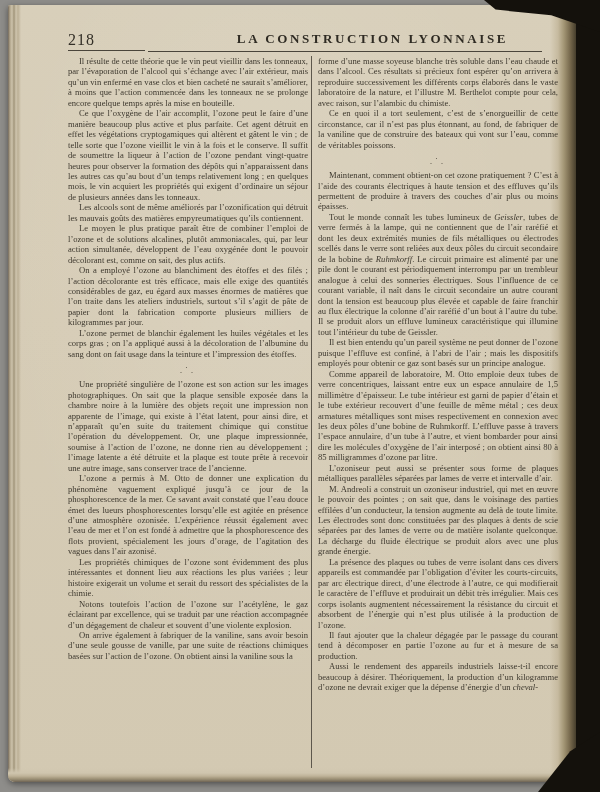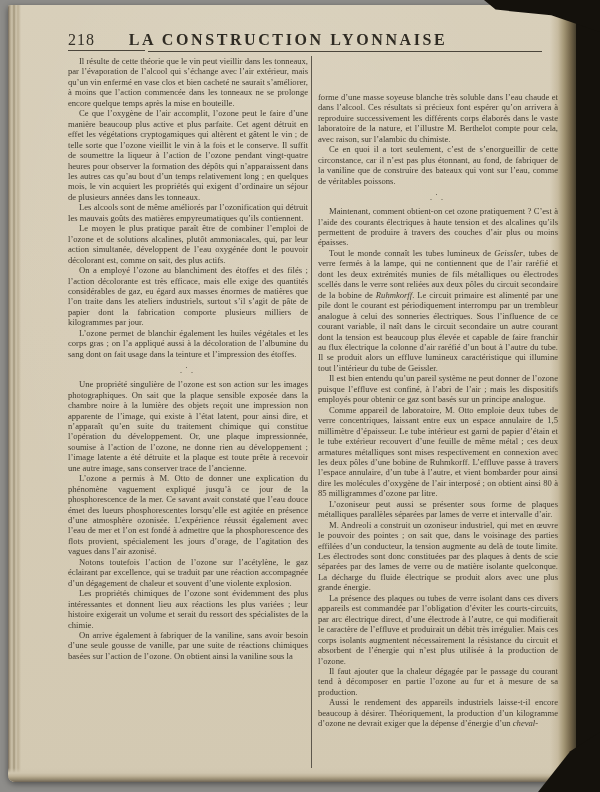--- a/index.html
+++ b/index.html
@@ -42,34 +42,34 @@
   .corner-bottomright-black{
     position:absolute;left:538px;top:732px;width:62px;height:60px;background:#14110c;
     clip-path:polygon(100% 0,100% 100%,0 100%,52% 32%);
   }
   
   .pageno{
     position:absolute;left:60px;top:26px;
     font-size:16px;letter-spacing:1px;color:#332f27;
   }
   .masthead{
-    position:absolute;left:60px;top:26px;width:440px;text-align:center;
-    font-size:16px;font-weight:bold;letter-spacing:2.6px;color:#2f2b23;
+    position:absolute;left:60px;top:26px;width:440px;text-align:right;
+    font-size:13px;font-weight:bold;letter-spacing:2.6px;color:#2f2b23;
     white-space:nowrap;
   }
   .rule-a{position:absolute;left:60px;top:45px;width:77px;height:1px;background:#4a453b;}
   .rule-b{position:absolute;left:140px;top:46px;width:394px;height:1px;background:#4a453b;}
   
   .col{
     position:absolute;top:51px;width:240px;
     font-size:8.6px;line-height:10.45px;color:#3d382e;
     text-align:justify;hyphens:auto;
   }
   .col-left{left:60px;}
-  .col-right{left:310px;margin-top:36px;}
+  .col-right{left:310px;}
   .divider{position:absolute;left:303px;top:51px;width:1px;height:712px;background:#5d574c;}
   .para{margin:0;text-indent:11px;}
   .para.noindent{text-indent:0;}
   .asterism{
     text-align:center;margin:6px 0 5px;color:#3d382e;
     font-size:9px;line-height:4.5px;letter-spacing:3px;text-indent:0;
   }
 </style>
 </head>
 <body>
@@ -87,30 +87,30 @@
   <div class="col col-left">
       <p class="para">Il résulte de cette théorie que le vin peut vieillir dans les tonneaux, par l’évaporation de l’alcool qui s’échange avec l’air extérieur, mais qu’un vin enfermé en vase clos et bien cacheté ne saurait s’améliorer, à moins que l’action commencée dans les tonneaux ne se prolonge encore quelque temps après la mise en bouteille.</p>
       <p class="para">Ce que l’oxygène de l’air accomplit, l’ozone peut le faire d’une manière beaucoup plus active et plus parfaite. Cet agent détruit en effet les végétations cryptogamiques qui altèrent et gâtent le vin ; de telle sorte que l’ozone vieillit le vin à la fois et le conserve. Il suffit de soumettre la liqueur à l’action de l’ozone pendant vingt-quatre heures pour observer la formation des dépôts qui n’apparaissent dans les autres cas qu’au bout d’un temps relativement long ; en quelques mois, le vin acquiert les propriétés qui exigent d’ordinaire un séjour de plusieurs années dans les tonneaux.</p>
       <p class="para">Les alcools sont de même améliorés par l’ozonification qui détruit les mauvais goûts des matières empyreumatiques qu’ils contiennent.</p>
       <p class="para">Le moyen le plus pratique paraît être de combiner l’emploi de l’ozone et de solutions alcalines, plutôt ammoniacales, qui, par leur action simultanée, développent de l’eau oxygénée dont le pouvoir décolorant est, comme on sait, des plus actifs.</p>
       <p class="para">On a employé l’ozone au blanchiment des étoffes et des filés ; l’action décolorante est très efficace, mais elle exige des quantités considérables de gaz, eu égard aux masses énormes de matières que l’on traite dans les ateliers industriels, surtout s’il s’agit de pâte de papier dont la fabrication comporte plusieurs milliers de kilogrammes par jour.</p>
       <p class="para">L’ozone permet de blanchir également les huiles végétales et les corps gras ; on l’a appliqué aussi à la décoloration de l’albumine du sang dont on fait usage dans la teinture et l’impression des étoffes.</p>
       <div class="asterism"><span>·</span><br><span>· ·</span></div>
       <p class="para">Une propriété singulière de l’ozone est son action sur les images photographiques. On sait que la plaque sensible exposée dans la chambre noire à la lumière des objets reçoit une impression non apparente de l’image, qui existe à l’état latent, pour ainsi dire, et n’apparaît qu’en suite du traitement chimique qui constitue l’opération du développement. Or, une plaque impressionnée, soumise à l’action de l’ozone, ne donne rien au développement ; l’image latente a été détruite et la plaque est toute prête à recevoir une autre image, sans conserver trace de l’ancienne.</p>
       <p class="para">L’ozone a permis à M. Otto de donner une explication du phénomène vaguement expliqué jusqu’à ce jour de la phosphorescence de la mer. Ce savant avait constaté que l’eau douce émet des lueurs phosphorescentes lorsqu’elle est agitée en présence d’une atmosphère ozonisée. L’expérience réussit également avec l’eau de mer et l’on est fondé à admettre que la phosphorescence des flots provient, spécialement les jours d’orage, de l’agitation des vagues dans l’air azonisé.</p>
+      <p class="para">Les propriétés chimiques de l’ozone sont évidemment des plus intéressantes et donnent lieu aux réactions les plus variées ; leur histoire exigerait un volume et serait du ressort des spécialistes de la chimie.</p>
       <p class="para">Notons toutefois l’action de l’ozone sur l’acétylène, le gaz éclairant par excellence, qui se traduit par une réaction accompagnée d’un dégagement de chaleur et souvent d’une violente explosion.</p>
-      <p class="para">Les propriétés chimiques de l’ozone sont évidemment des plus intéressantes et donnent lieu aux réactions les plus variées ; leur histoire exigerait un volume et serait du ressort des spécialistes de la chimie.</p>
       <p class="para">On arrive également à fabriquer de la vaniline, sans avoir besoin d’une seule gousse de vanille, par une suite de réactions chimiques basées sur l’action de l’ozone. On obtient ainsi la vaniline sous la</p>
     </div>
   <div class="divider"></div>
   <div class="col col-right">
       <p class="para noindent">forme d’une masse soyeuse blanche très soluble dans l’eau chaude et dans l’alcool. Ces résultats si précieux font espérer qu’on arrivera à reproduire successivement les différents corps élaborés dans le vaste laboratoire de la nature, et l’illustre M. Berthelot compte pour cela, avec raison, sur l’alambic du chimiste.</p>
       <p class="para">Ce en quoi il a tort seulement, c’est de s’enorgueillir de cette circonstance, car il n’est pas plus étonnant, au fond, de fabriquer de la vaniline que de construire des bateaux qui vont sur l’eau, comme de véritables poissons.</p>
       <div class="asterism"><span>·</span><br><span>· ·</span></div>
-      <p class="para">Maintenant, comment obtient-on cet ozone pratiquement ? C’est à l’aide des courants électriques à haute tension et des alcalines qu’ils permettent de produire à travers des couches d’air plus ou moins épaisses.</p>
+      <p class="para">Maintenant, comment obtient-on cet ozone pratiquement ? C’est à l’aide des courants électriques à haute tension et des effluves qu’ils permettent de produire à travers des couches d’air plus ou moins épaisses.</p>
       <p class="para">Tout le monde connaît les tubes lumineux de <i>Geissler</i>, tubes de verre fermés à la lampe, qui ne contiennent que de l’air raréfié et dont les deux extrémités munies de fils métalliques ou électrodes scellés dans le verre sont reliées aux deux pôles du circuit secondaire de la bobine de <i>Ruhmkorff</i>. Le circuit primaire est alimenté par une pile dont le courant est périodiquement interrompu par un trembleur analogue à celui des sonneries électriques. Sous l’influence de ce courant variable, il naît dans le circuit secondaire un autre courant dont la tension est beaucoup plus élevée et capable de faire franchir au flux électrique la colonne d’air raréfié d’un bout à l’autre du tube. Il se produit alors un effluve lumineux caractéristique qui illumine tout l’intérieur du tube de Geissler.</p>
       <p class="para">Il est bien entendu qu’un pareil système ne peut donner de l’ozone puisque l’effluve est confiné, à l’abri de l’air ; mais les dispositifs employés pour obtenir ce gaz sont basés sur un principe analogue.</p>
       <p class="para">Comme appareil de laboratoire, M. Otto emploie deux tubes de verre concentriques, laissant entre eux un espace annulaire de 1,5 millimètre d’épaisseur. Le tube intérieur est garni de papier d’étain et le tube extérieur recouvert d’une feuille de même métal ; ces deux armatures métalliques sont mises respectivement en connexion avec les deux pôles d’une bobine de Ruhmkorff. L’effluve passe à travers l’espace annulaire, d’un tube à l’autre, et vient bombarder pour ainsi dire les molécules d’oxygène de l’air interposé ; on obtient ainsi 80 à 85 milligrammes d’ozone par litre.</p>
       <p class="para">L’ozoniseur peut aussi se présenter sous forme de plaques métalliques parallèles séparées par lames de verre et intervalle d’air.</p>
       <p class="para">M. Andreoli a construit un ozoniseur industriel, qui met en œuvre le pouvoir des pointes ; on sait que, dans le voisinage des parties effilées d’un conducteur, la tension augmente au delà de toute limite. Les électrodes sont donc constituées par des plaques à dents de scie séparées par des lames de verre ou de matière isolante quelconque. La décharge du fluide électrique se produit alors avec une plus grande énergie.</p>
       <p class="para">La présence des plaques ou tubes de verre isolant dans ces divers appareils est commandée par l’obligation d’éviter les courts-circuits, par arc électrique direct, d’une électrode à l’autre, ce qui modifierait le caractère de l’effluve et produirait un débit très irrégulier. Mais ces corps isolants augmentent nécessairement la résistance du circuit et absorbent de l’énergie qui n’est plus utilisée à la production de l’ozone.</p>
       <p class="para">Il faut ajouter que la chaleur dégagée par le passage du courant tend à décomposer en partie l’ozone au fur et à mesure de sa production.</p>
       <p class="para">Aussi le rendement des appareils industriels laisse-t-il encore beaucoup à désirer. Théoriquement, la production d’un kilogramme d’ozone ne devrait exiger que la dépense d’énergie d’un <i>cheval-</i></p>
     </div>
 </div>

